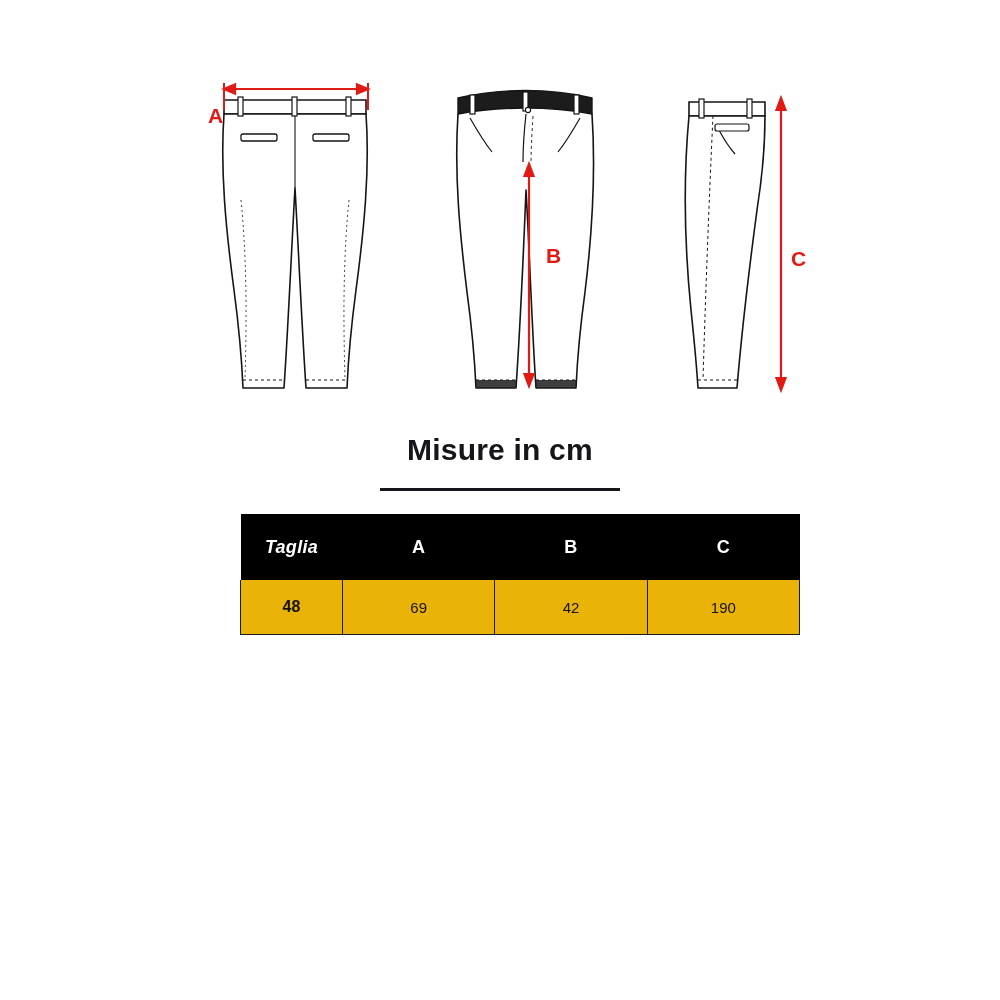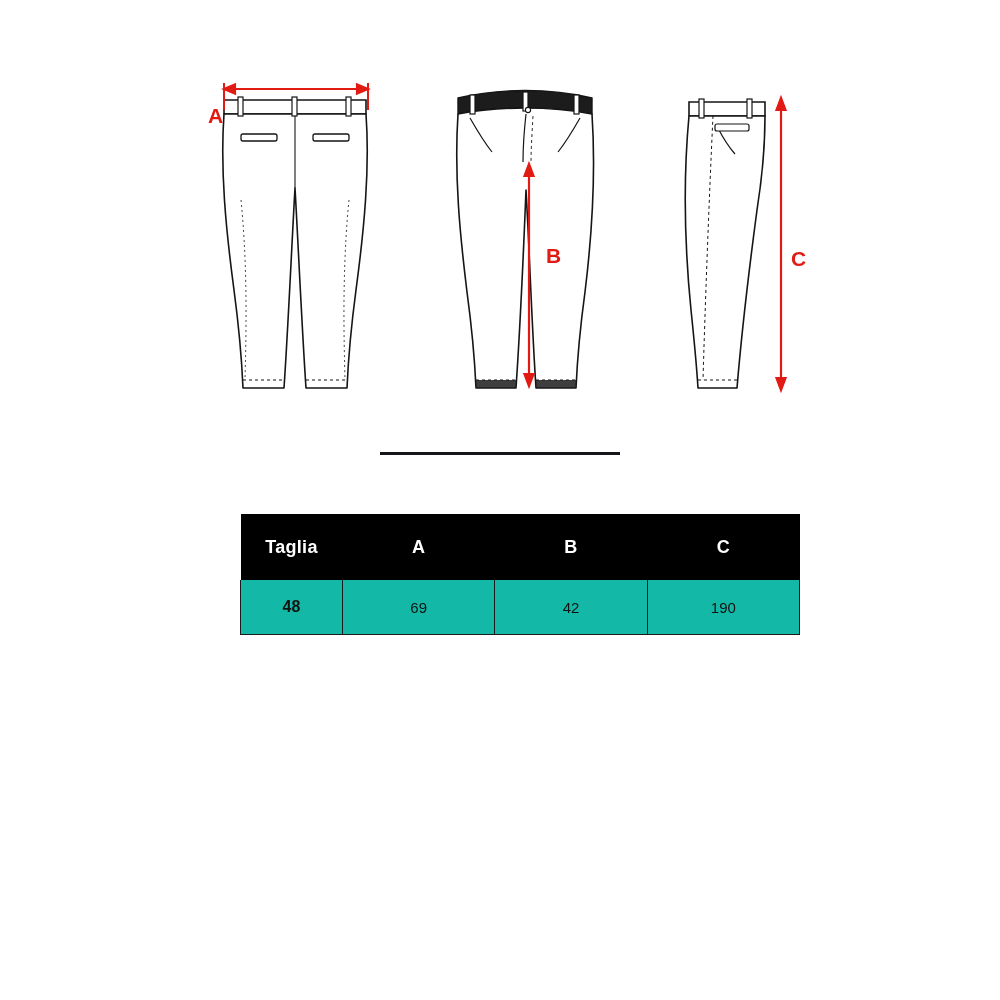--- a/index.html
+++ b/index.html
@@ -84,29 +84,29 @@
   table.size-table thead th {
     background: #000000;
     color: #ffffff;
     font-size: 18px;
     font-weight: bold;
     height: 64px;
     text-align: center;
     border: none;
     letter-spacing: 0.3px;
   }
-  table.size-table thead th.col-size { width: 100px; }
+  table.size-table thead th.col-size { width: 100px; font-style: italic; }
   table.size-table tbody td {
     border: 1px solid #1b1b1b;
     border-top: none;
     height: 52px;
     text-align: center;
     font-size: 15px;
     color: #121212;
-    background: #14b8a6;
+    background: #eab308;
   }
   table.size-table tbody td.cell-size {
     font-weight: bold;
     font-size: 16px;
   }
 </style>
 </head>
 <body>
 
 <div class="page">
@@ -200,20 +200,21 @@
         <polygon points="116,310 111.5,298 120.5,298"></polygon>
       </g>
     </svg>
 
     <div class="measure-label label-a">A</div>
     <div class="measure-label label-b">B</div>
     <div class="measure-label label-c">C</div>
   </div>
 
   <div class="title-block">
+    <div class="title-text">Misure in cm</div>
     <div class="title-rule"></div>
   </div>
 
   <div class="table-wrap">
     <table class="size-table">
       <thead>
         <tr>
           <th class="col-size">Taglia</th>
           <th>A</th>
           <th>B</th>

